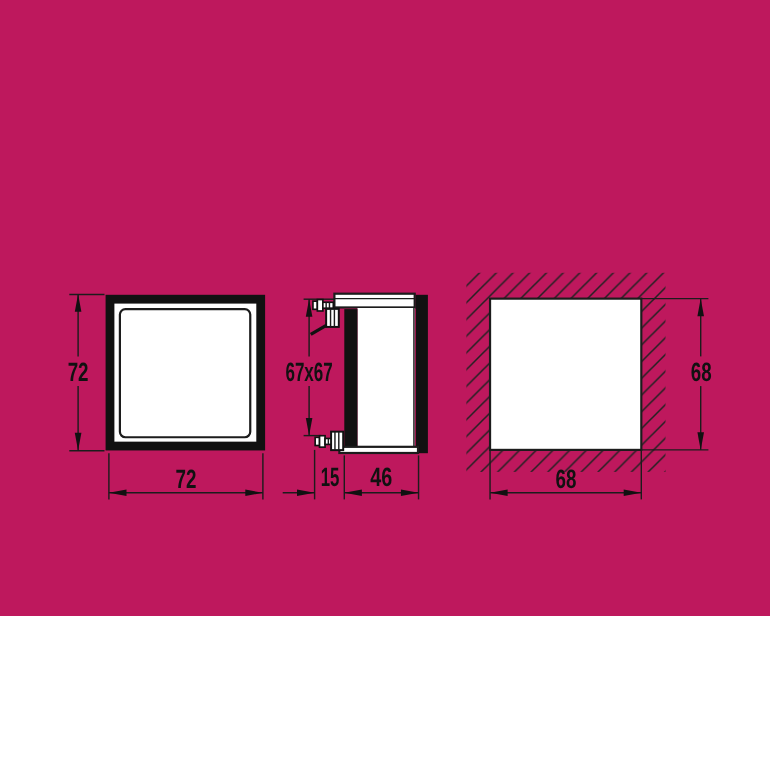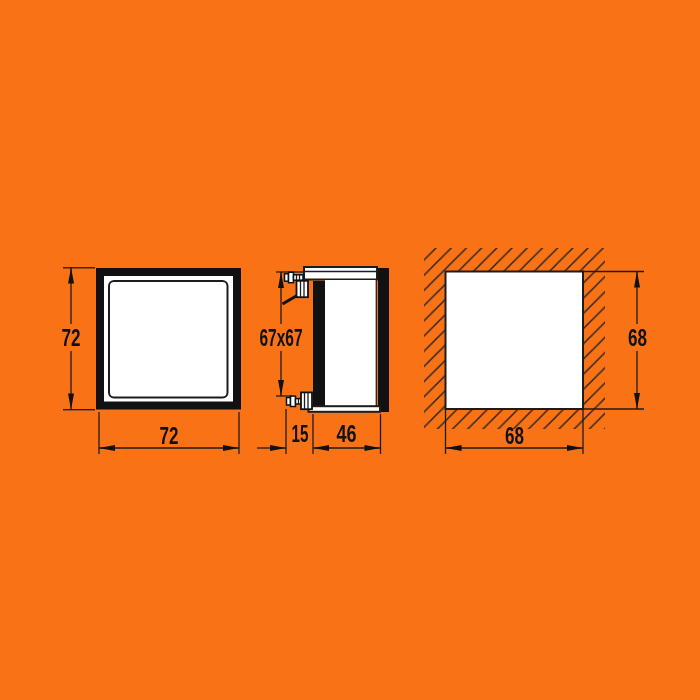--- a/index.html
+++ b/index.html
@@ -6,22 +6,22 @@
     margin: 0;
     padding: 0;
     width: 700px;
     height: 700px;
     background: #ffffff;
     font-family: "Liberation Sans", sans-serif;
   }
   .canvas {
     position: relative;
     width: 700px;
-    height: 700px;
-    background: #f97316;
+    height: 560px;
+    background: #be185d;
   }
   svg { display: block; }
   .thin  { stroke: #1c1c1c; stroke-width: 1.3; fill: none; }
   .solid { fill: #111111; stroke: none; }
   .arrow { fill: #111111; stroke: none; }
   .dimtext {
     font-family: "Liberation Sans", sans-serif;
     font-weight: bold;
     font-size: 24px;
     fill: #111111;

